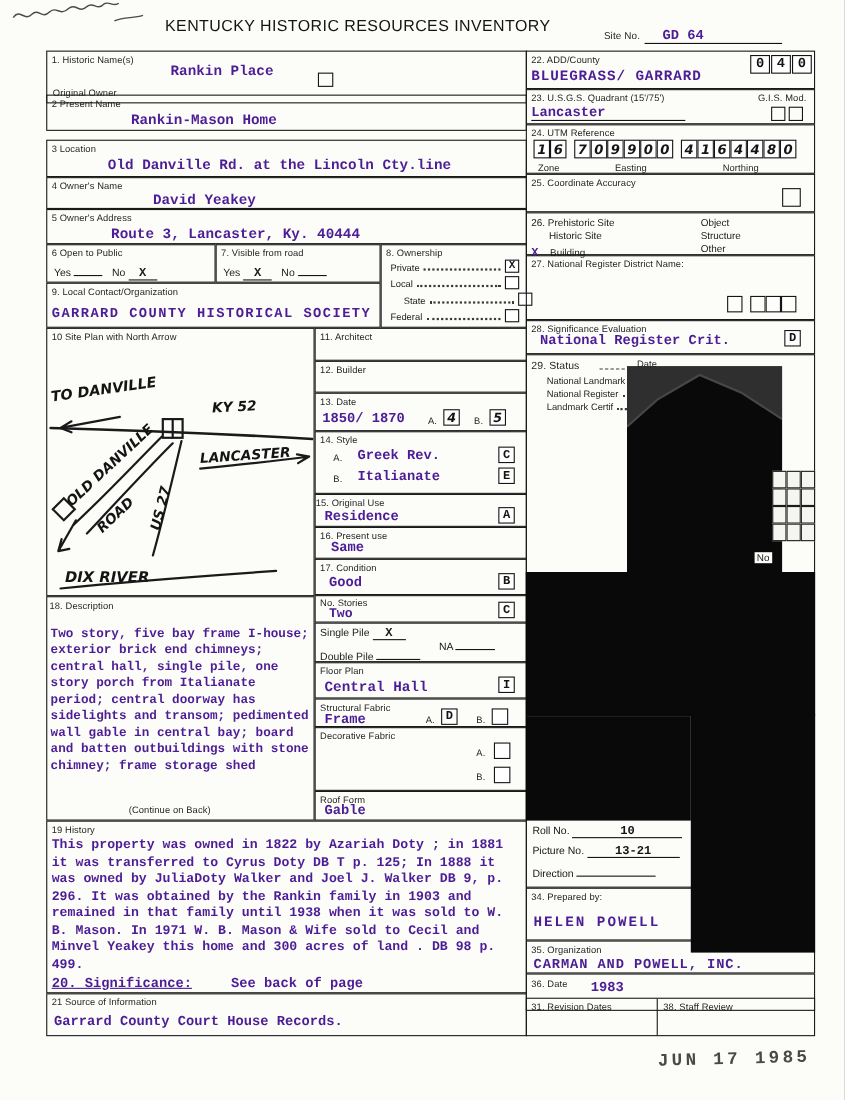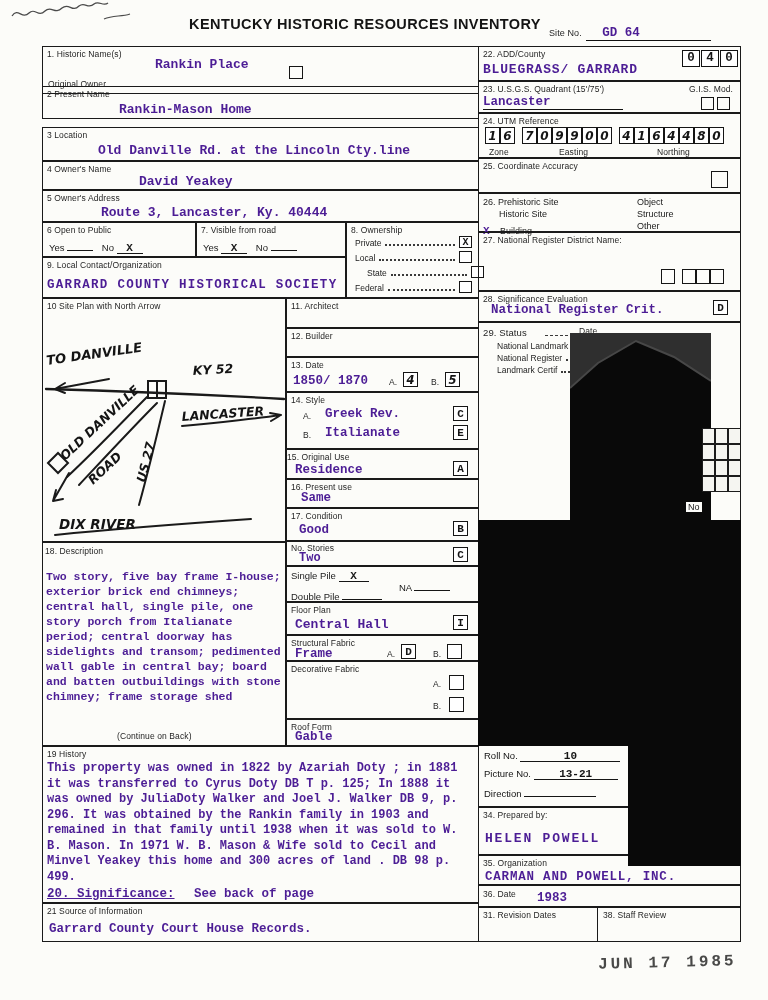--- a/index.html
+++ b/index.html
@@ -32,21 +32,21 @@
 </style>
 </head>
 <body>
 
 <div class="page">
 
   <svg class="abs" style="left:6px;top:0;width:150px;height:26px" viewBox="0 0 150 26">
     <path d="M6,16 c6,-9 10,4 17,-3 c6,-6 9,5 16,-2 c6,-6 10,4 17,-3 c7,-6 10,5 17,-2 c6,-5 9,4 15,-2 c5,-4 9,3 14,-1" stroke="#4a4a4a" stroke-width="1.3" fill="none"></path>
     <path d="M98,19 c9,-4 17,-2 26,-5" stroke="#4a4a4a" stroke-width="1.2" fill="none"></path>
   </svg>
-  <div class="abs" style="left:150px;top:16px;width:430px;text-align:center;font-weight:700;font-size:14.5px;letter-spacing:.4px">KENTUCKY HISTORIC RESOURCES INVENTORY</div>
+  <div class="abs" style="left:150px;top:16px;width:430px;text-align:left;font-weight:400;font-size:14.5px;letter-spacing:.4px">KENTUCKY HISTORIC RESOURCES INVENTORY</div>
   <div class="abs" style="left:549px;top:22px">
     <span class="lbl" style="position:static;font-size:9px">Site No.</span>
     <span class="typed" style="display:inline-block;border-bottom:1px solid #111;width:125px;padding-left:16px;font-size:12.5px">GD 64</span>
   </div>
 
   <div class="cell" style="left:42px;top:46px;width:437px;height:48px">
     <div class="lbl" style="left:4px;top:2px">1. Historic Name(s)</div>
     <div class="abs typed" style="left:112px;top:10px;font-size:13px">Rankin Place</div>
     <div class="lbl" style="left:5px;top:32px">Original Owner</div>
     <div class="abs" style="left:246px;top:19px;width:14px;height:13px;border:1px solid #151515"></div>
@@ -242,21 +242,21 @@
     <div class="lbl" style="left:2px;top:3px">18. Description</div>
     <div class="abs typed wrap" style="left:3px;top:26px;width:238px;font-size:11.5px;line-height:15px">Two story, five bay frame I-house; exterior brick end chimneys; central hall, single pile, one story porch from Italianate period; central doorway has sidelights and transom; pedimented wall gable in central bay; board and batten outbuildings with stone chimney; frame storage shed</div>
     <div class="lbl" style="left:74px;top:auto;bottom:4px">(Continue on Back)</div>
   </div>
 
   <div class="cell" style="left:42px;top:746px;width:437px;height:157px">
     <div class="lbl" style="left:4px;top:2px">19  History</div>
     <div class="abs typed wrap" style="left:4px;top:14px;width:429px;font-size:12px;line-height:15.5px">This property was owned in 1822 by Azariah Doty ; in 1881 it was transferred to Cyrus Doty DB T p. 125; In 1888 it was owned by JuliaDoty Walker and Joel J. Walker DB 9, p. 296. It was obtained by the Rankin family in 1903 and remained in that family until 1938  when it was sold to W. B. Mason.  In 1971 W. B. Mason &amp; Wife sold to Cecil and Minvel Yeakey  this home and 300 acres of land . DB 98 p. 499.</div>
     <div class="abs typed" style="left:4px;top:140px;font-size:12.5px">
       <span style="text-decoration:underline">20.  Significance:</span>
-      <span style="margin-left:12px">See back of page</span>
+      <span style="margin-left:28px">See back of page</span>
     </div>
   </div>
 
   <div class="cell" style="left:42px;top:903px;width:437px;height:39px">
     <div class="lbl" style="left:4px;top:2px">21  Source of Information</div>
     <div class="abs typed" style="left:6px;top:18px;font-size:12.5px">Garrard County Court House Records.</div>
   </div>
 
   <div class="cell" style="left:478px;top:46px;width:263px;height:35px">
     <div class="lbl" style="left:4px;top:2px">22. ADD/County</div>
@@ -360,21 +360,21 @@
   <div class="cell" style="left:478px;top:807px;width:263px;height:48px">
     <div class="lbl" style="left:4px;top:2px">34. Prepared by:</div>
     <div class="abs typed" style="left:6px;top:23px;font-size:13px;letter-spacing:1.8px">HELEN POWELL</div>
   </div>
 
   <div class="cell" style="left:478px;top:855px;width:263px;height:30px">
     <div class="lbl" style="left:4px;top:2px">35. Organization</div>
     <div class="abs typed" style="left:6px;top:14px;font-size:12.5px;letter-spacing:.8px">CARMAN AND POWELL, INC.</div>
   </div>
 
-  <div class="cell" style="left:478px;top:885px;width:263px;height:22px">
+  <div class="cell" style="left:478px;top:885px;width:263px;height:34px">
     <div class="lbl" style="left:4px;top:3px">36. Date</div>
     <div class="abs typed" style="left:58px;top:5px;font-size:12.5px">1983</div>
   </div>
 
   <div class="cell" style="left:478px;top:907px;width:263px;height:35px">
     <div class="abs" style="left:118px;top:0;bottom:0;border-left:1px solid #1a1a1a"></div>
     <div class="lbl" style="left:4px;top:2px">31. Revision Dates</div>
     <div class="lbl" style="left:124px;top:2px">38. Staff Review</div>
   </div>
 

